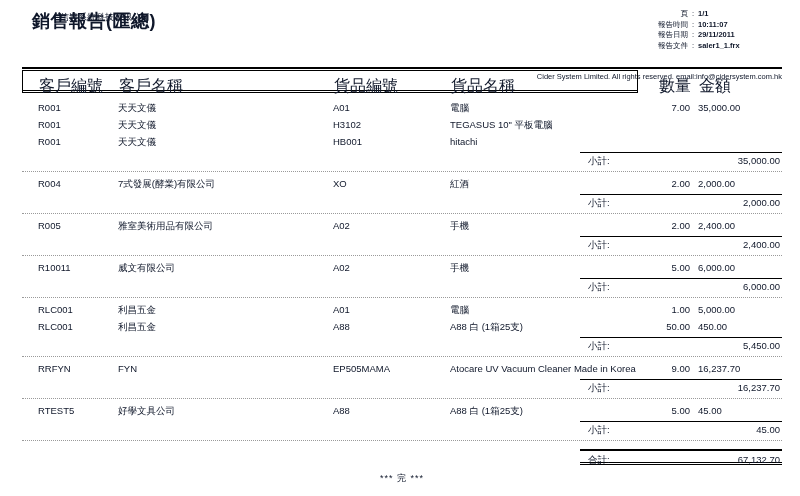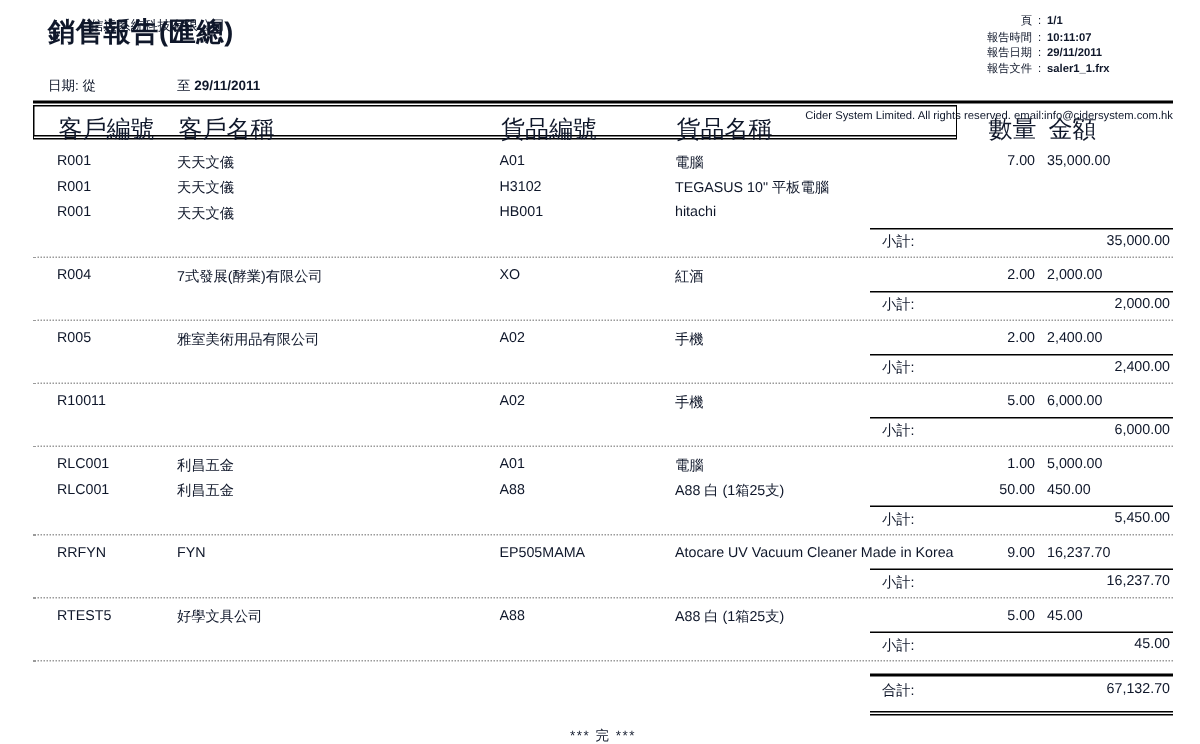--- a/index.html
+++ b/index.html
@@ -50,37 +50,34 @@
   .sline { position:absolute; left:558px; right:0; top:0; border-top:1px solid #000; }
   .slbl  { position:absolute; left:566px; top:3px; }
   .sval  { position:absolute; left:676px; width:82px; top:3px; text-align:right; }
 
   .sep { border-top:1px dotted #9a9a9a; margin-top:4px; }
 
   
   .total {
     position:relative; margin-left:558px; width:202px; margin-top:8px;
     border-top:2px solid #000; border-bottom:3px double #000;
-    font-size:9.5px; height:28px;
+    font-size:9.5px; height:16px;
   }
   .total .tlbl { position:absolute; left:8px; top:3px; }
   .total .tval { position:absolute; right:2px; top:3px; }
 
   .endmark { text-align:center; margin-top:7px; font-size:9px; letter-spacing:1px; }
 </style>
 </head>
 <body>
 
 <div class="page">
 
   <div class="company">信達系統科技有限公司</div>
   <div class="title">銷售報告(匯總)</div>
-  <div class="dateline">
-    <span>日期: 從</span><span class="to"><span>至</span> <span class="dval">29/11/2011</span></span>
-  </div>
 
   <div class="meta">
     <div class="mrow">
       <span class="ml">頁</span>
         <span class="mc">:</span>
         <span class="mv">1/1</span>
     </div>
     <div class="mrow">
       <span class="ml">報告時間</span>
         <span class="mc">:</span>
@@ -173,20 +170,21 @@
           <div class="subtotal">
             <span class="sline"></span>
             <span class="slbl">小計:</span>
             <span class="sval">2,400.00</span>
           </div>
           <div class="sep"></div>
         </div>
         <div class="group">
           <div class="trow">
             <span class="cell cc1">R10011</span>
+            <span class="cell cc2">威文有限公司</span>
             <span class="cell cc3">A02</span>
             <span class="cell cc4">手機</span>
             <span class="cell cc5">5.00</span>
             <span class="cell cc6">6,000.00</span>
           </div>
           <div class="subtotal">
             <span class="sline"></span>
             <span class="slbl">小計:</span>
             <span class="sval">6,000.00</span>
           </div>

